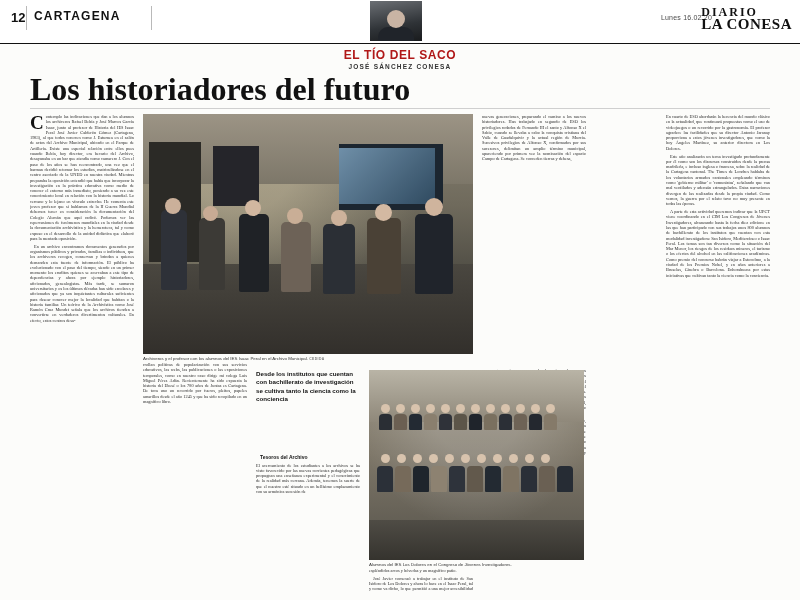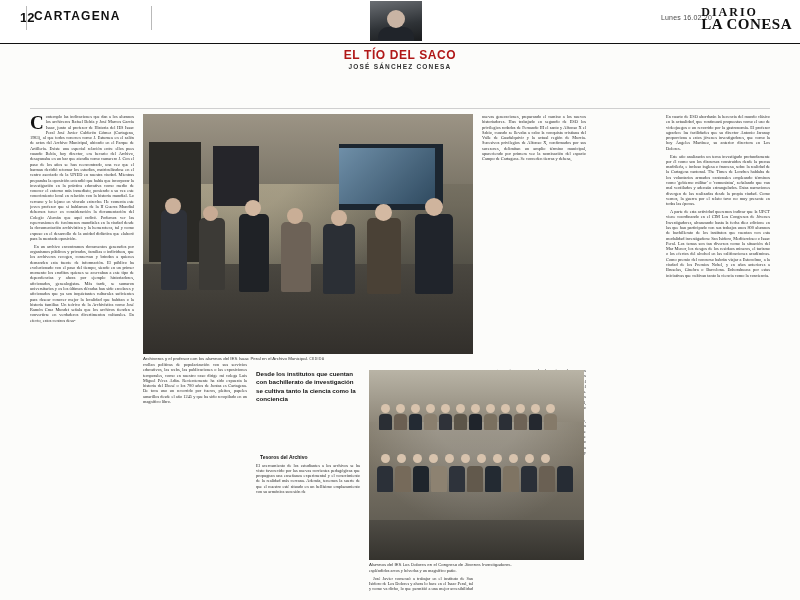--- a/index.html
+++ b/index.html
@@ -11,21 +11,21 @@
     overflow:hidden;
   }
   .page{position:relative;width:800px;height:600px;background:#fcfcfa;}
 
   
   .masthead{
     position:absolute;left:0;top:0;width:800px;height:44px;
     background:#ffffff;
   }
   .mh-pageno{
-    position:absolute;left:20px;top:10px;
+    position:absolute;left:11px;top:10px;
     font-family:"Liberation Sans", sans-serif;
     font-weight:bold;font-size:13px;color:#111;
   }
   .mh-rule{
     position:absolute;left:26px;top:6px;width:1px;height:24px;background:#b9b9b9;
   }
   .mh-section{
     position:absolute;left:34px;top:9px;
     font-family:"Liberation Sans", sans-serif;
     font-weight:bold;font-size:12px;letter-spacing:1.2px;color:#111;
@@ -160,20 +160,21 @@
     <div class="mh-date">Lunes 16.02.20</div>
     <div class="mh-brand">
       <span class="sm">DIARIO</span>
       <span>LA CONESA</span>
     </div>
     <div class="mh-bottomline"></div>
   </div>
 
   <div class="kicker">EL TÍO DEL SACO</div>
   <div class="byline">JOSÉ SÁNCHEZ CONESA</div>
+  <div class="headline">Los historiadores del futuro</div>
   <div class="hl-rule"></div>
 
   <div class="cols">
 
     <div class="col c1">
       <p class="noind"><span class="dropcap">C</span><span>ontemplo las indicaciones que dan a los alumnos los archiveros Rafael Bebía y José Marcos García Isaac, junto al profesor de Historia del IES Isaac Peral José Javier Calderón Gómez (Cartagena, 1983), al que todos conocen como J. Esturnea en el salón de actos del Archivo Municipal, ubicado en el Parque de Artillería. Existe una especial relación entre ellos pues cuando Bebía, hoy director, era becario del Archivo, desayunaba en un bar que atendía como camarero J. Con el paso de los años se han reencontrado, una vez que el barman decidió retomar los estudios, matriculándose en el centro asociado de la UNED en nuestra ciudad. Mientras preparaba la oposición entendió que había que incorporar la investigación en la práctica educativa como medio de conocer el entorno más inmediato, poniendo a su vez este conocimiento local en relación con la historia mundial. Lo cercano y lo lejano en vínculo estrecho. He comenta este joven profesor que si hablamos de la II Guerra Mundial debemos tener en consideración la documentación del Colegio Alemán que aquí radicó. Podemos ver las repercusiones de fenómenos mundiales en la ciudad desde la documentación archivística y la hemeroteca, tal y como expuso en el desarrollo de la unidad didáctica que elaboró para la mentada oposición.</span></p>
       <p>En un archivo encontramos documentos generados por organismos públicos y privados, familias o individuos, que los archiveros recogen, conservan y brindan a quienes demanden esta fuente de información. El público ha evolucionado con el paso del tiempo, siendo en un primer momento los eruditos quienes se acercaban a este tipo de dependencias y ahora por ejemplo historiadores, aficionados, genealogistas. Más tarde, se sumaron universitarios y os los últimos décadas han sido escolares y aficionados que ya son inquietantes culturales suficientes para desear conocer mejor la localidad que habitan o la historia familiar. Un teórico de la Archivística como José Ramón Cruz Mundet señala que los archivos tienden a convertirse en verdaderos divertimentos culturales. En efecto, estos centros desa-</p>
     </div>
 
     <div class="col c2" style="top:248px;height:230px;">

